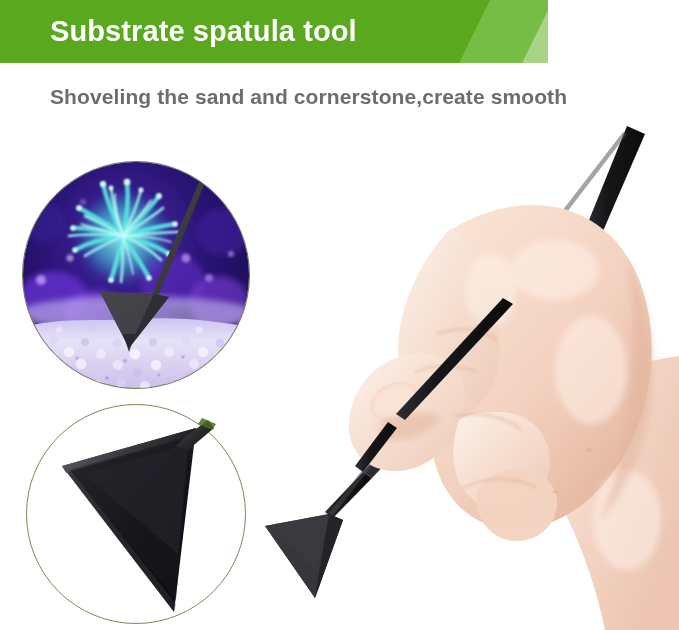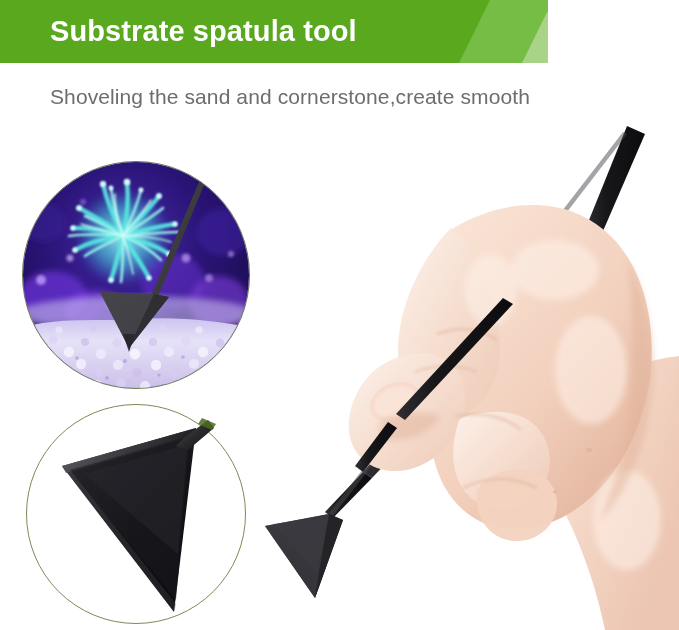--- a/index.html
+++ b/index.html
@@ -43,20 +43,21 @@
   
   #subtitle-block {
     position: absolute;
     left: 50px;
     top: 84px;
     width: 600px;
     font-size: 21px;
     line-height: 26px;
     color: #6d6d6d;
     letter-spacing: 0.1px;
+    font-weight: bold;
   }
   #subtitle-block .sub-line {
     display: block;
     white-space: nowrap;
   }
 
   
   .photo-circle {
     position: absolute;
     border-radius: 50%;

